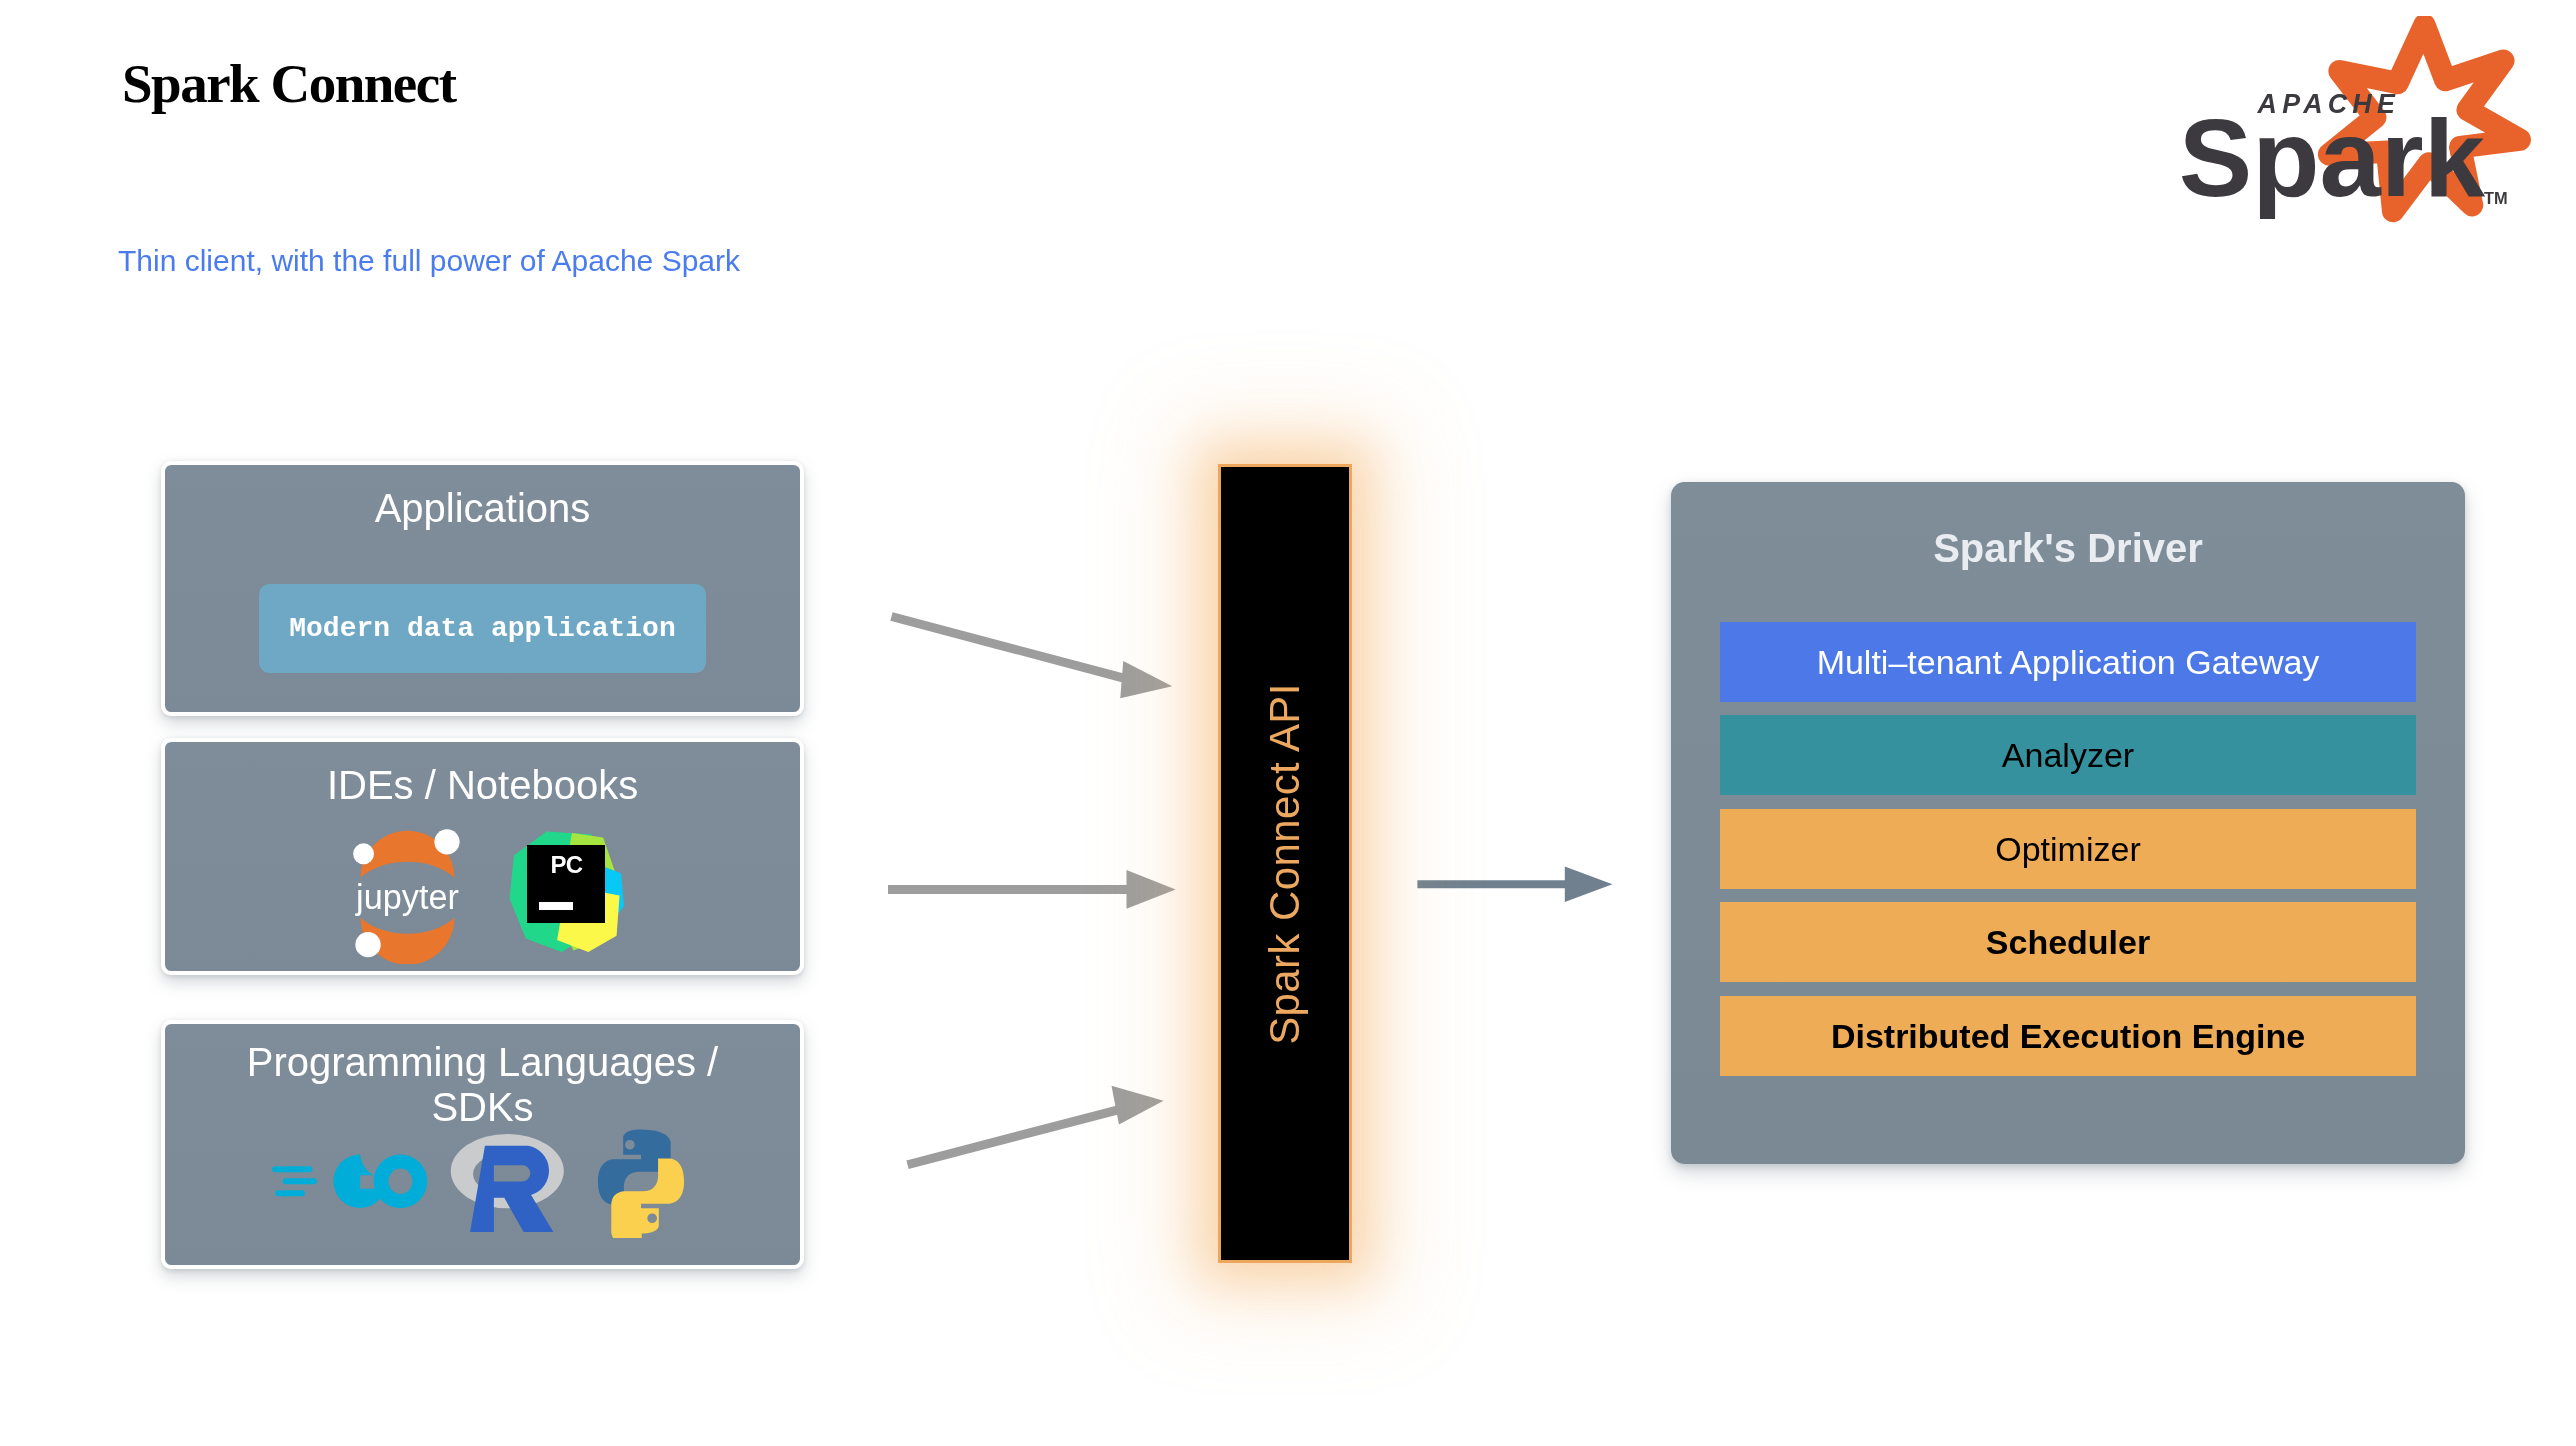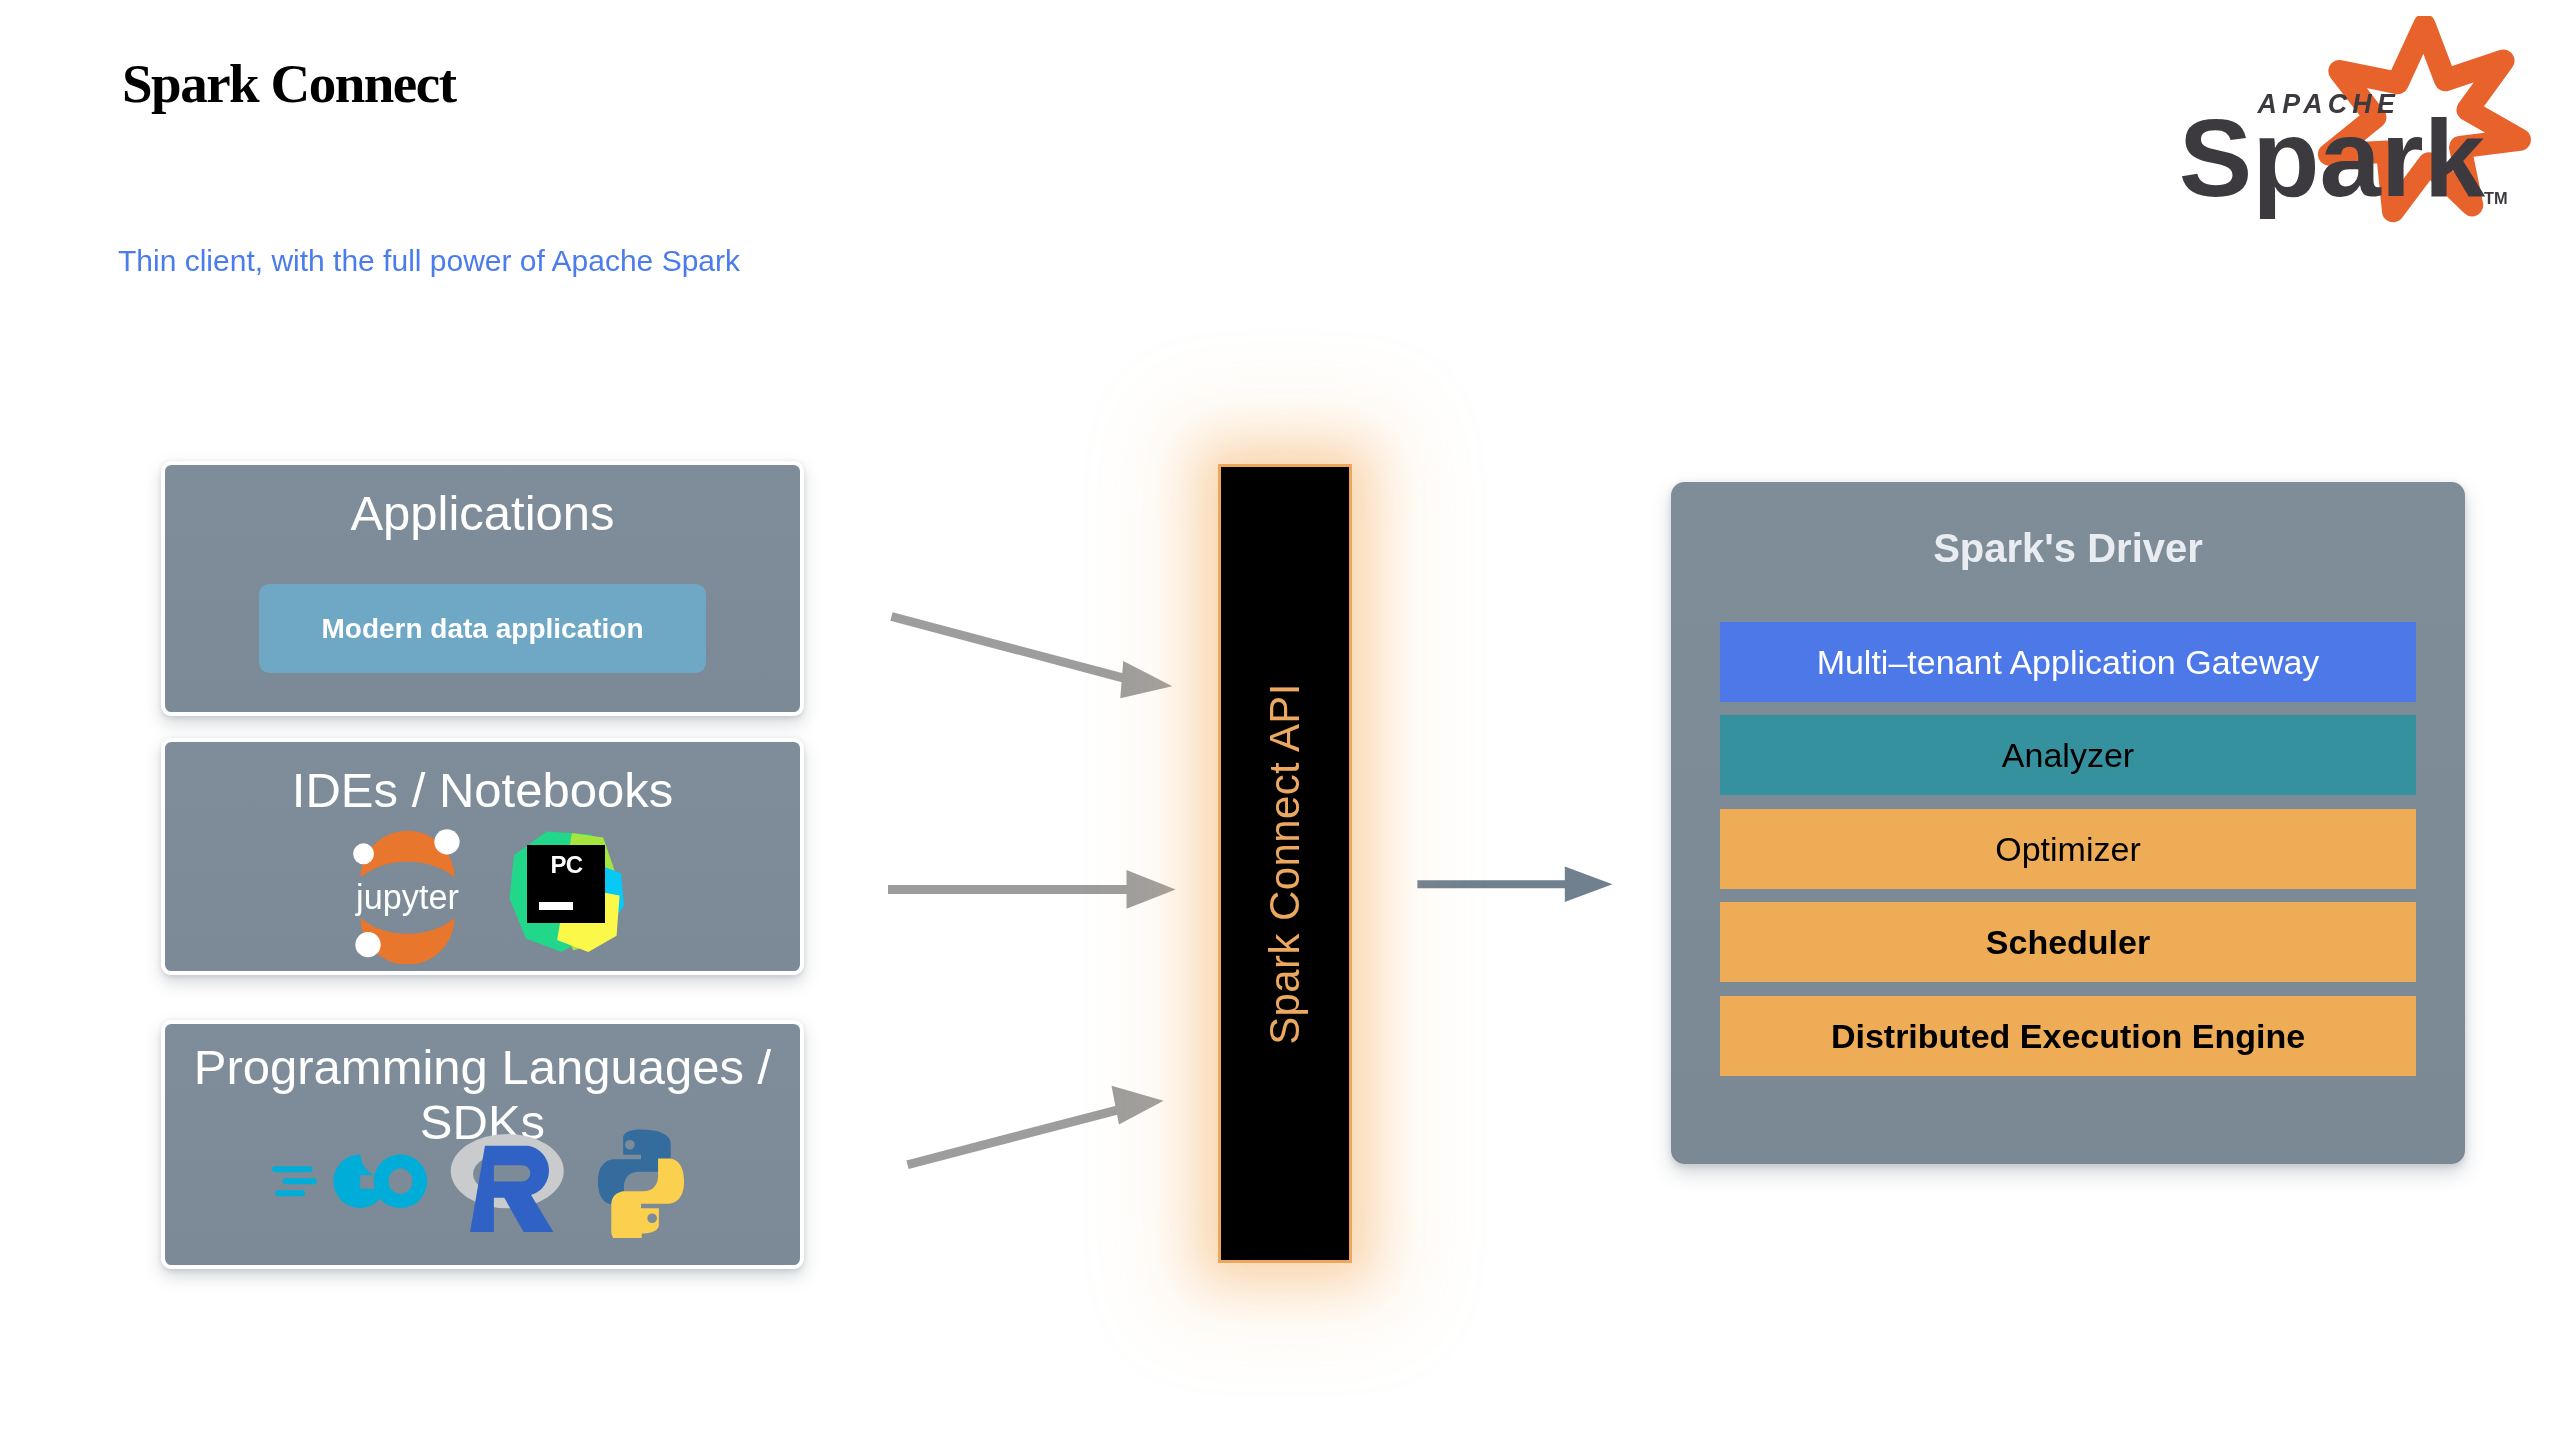--- a/index.html
+++ b/index.html
@@ -60,21 +60,21 @@
     box-sizing: border-box;
     box-shadow: 0 7.5px 16.4px rgba(120,130,140,0.30), 0 1.5px 4.5px rgba(120,130,140,0.22);
     color: #ffffff;
   }
   #box-applications { top: 461px;  height: 255px; }
   #box-ides         { top: 738px;  height: 237px; }
   #box-languages    { top: 1020px; height: 249px; }
 
   .client-box-title {
     text-align: center;
-    font-size: 49px;
+    font-size: 40px;
     font-weight: 400;
     color: #ffffff;
     line-height: 1.12;
     padding-top: 21px;
     white-space: pre-line;
   }
   #box-languages .client-box-title { padding-top: 16.4px; }
 
   
   #modern-data-app {
@@ -84,20 +84,21 @@
     width: 447px;
     height: 89px;
     background: #6fa8c4;
     border-radius: 10.4px;
     display: flex;
     align-items: center;
     justify-content: center;
     font-size: 28px;
     font-weight: 700;
     color: #ffffff;
+    font-family: Liberation Mono, monospace;
   }
 
   
   .icon-row {
     position: absolute;
     left: 0;
     width: 100%;
     display: flex;
     align-items: center;
     justify-content: center;

